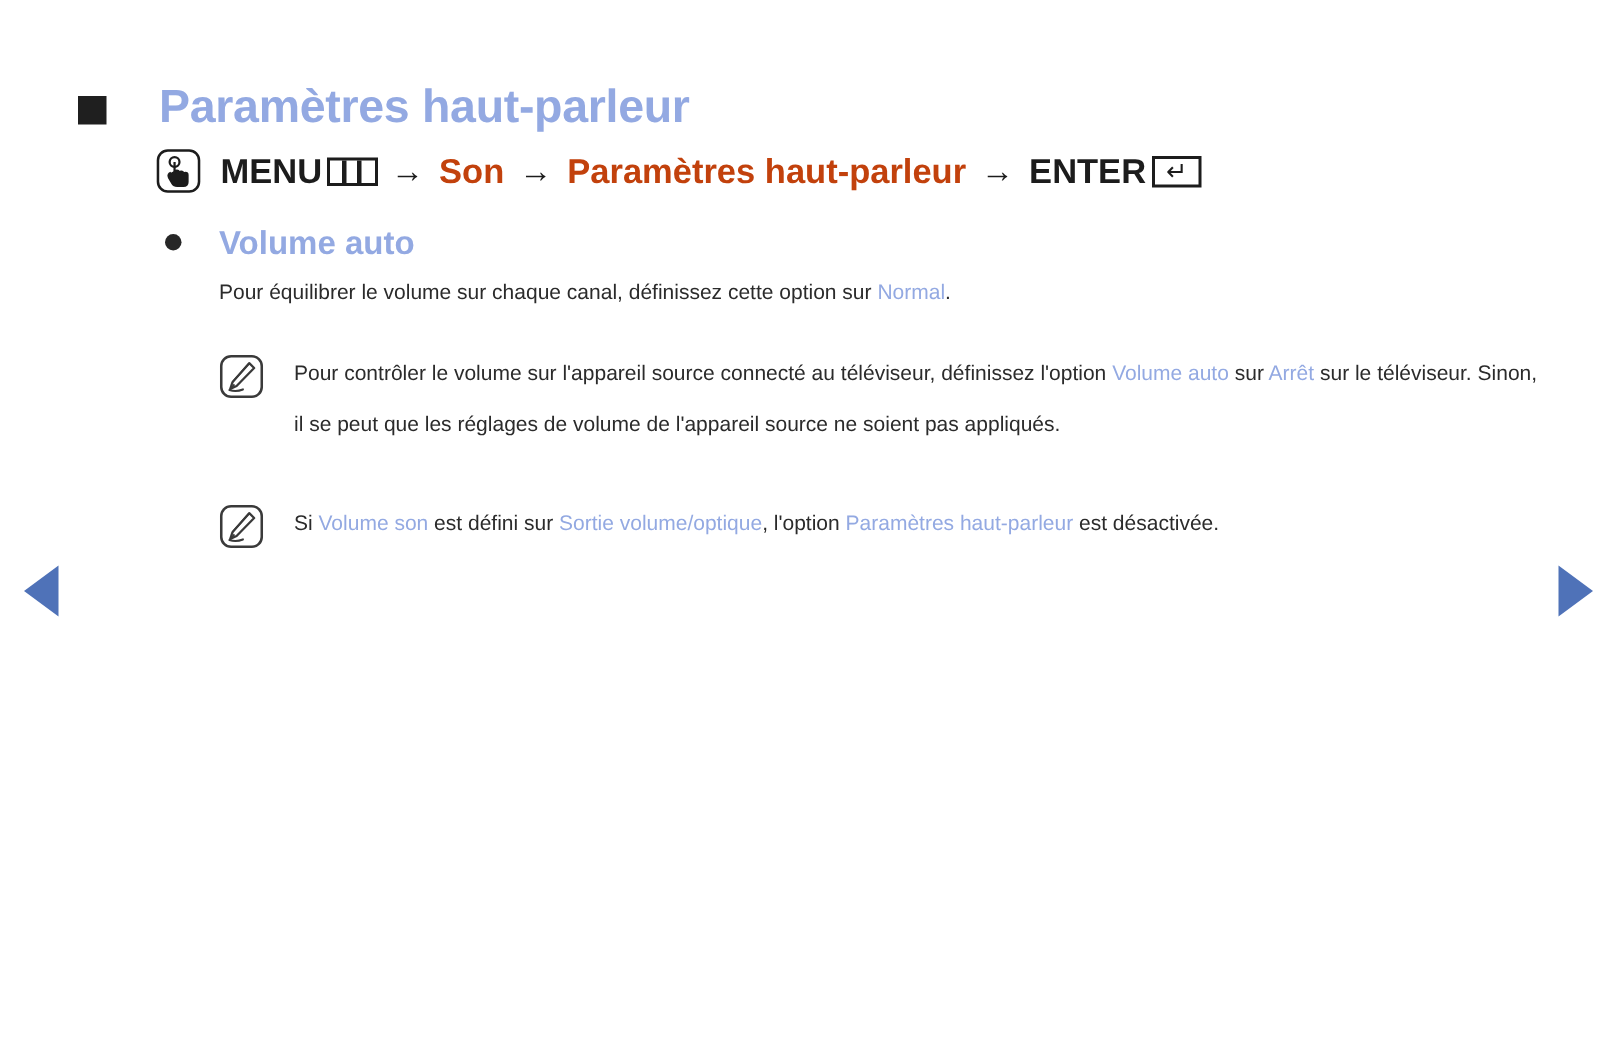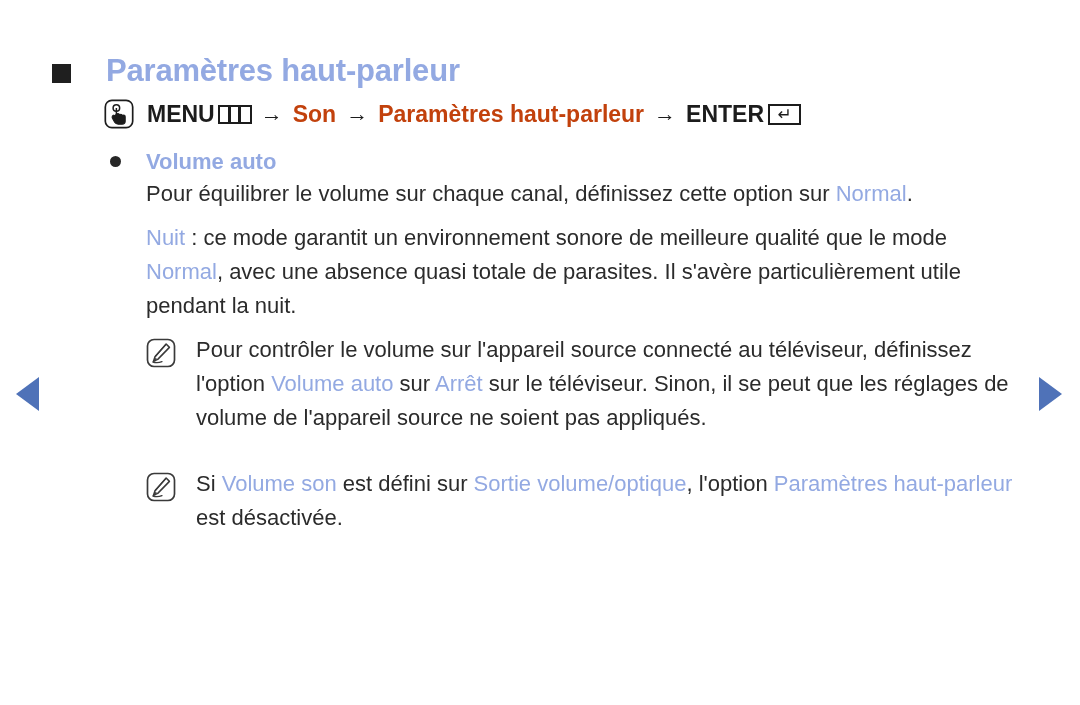--- a/index.html
+++ b/index.html
@@ -162,21 +162,21 @@
   }
   .bullet-title {
     font-size: 22px;
     font-weight: bold;
     color: #93a9e2;
     line-height: 1.35;
   }
 
   
   .para {
-    font-size: 22px;
+    font-size: 14px;
     line-height: 34px;
     color: #2b2b2b;
     margin: 0;
   }
   .para.indented { padding-left: 42px; }
   .blue { color: #93a9e2; }
   .blue-b { color: #93a9e2; font-weight: bold; }
 
   
   .note-row {
@@ -260,23 +260,20 @@
       <span class="bullet-dot"></span>
       <div class="bullet-title">Volume auto</div>
     </div>
 
     <p class="para indented">
       <span>Pour équilibrer le volume sur chaque canal, définissez cette option sur </span><span class="blue">Normal</span><span>.</span>
     </p>
 
     <div class="gap-s"></div>
 
-    <p class="para indented">
-      <span class="blue">Nuit</span><span> : ce mode garantit un environnement sonore de meilleure qualité que le mode </span><span class="blue">Normal</span><span>, avec une absence quasi totale de parasites. Il s'avère particulièrement utile pendant la nuit.</span>
-    </p>
 
     <div class="gap-s"></div>
 
     <div class="note-row">
       <span class="icon-note">
         <svg viewBox="0 0 32 32" width="30" height="30" aria-hidden="true">
           <rect x="1.6" y="1.6" width="28.8" height="28.8" rx="7" ry="7" fill="none" stroke="#3a3a3a" stroke-width="1.8"></rect>
           <path d="M21.5 6.5 L25.0 10.0 L12.5 22.8 L8.0 24.8 L9.6 20.0 Z" fill="none" stroke="#3a3a3a" stroke-width="1.6" stroke-linejoin="round"></path>
           <path d="M21.5 6.5 L9.6 20.0" stroke="#3a3a3a" stroke-width="1.3" fill="none"></path>
           <path d="M8.0 24.8 L11.0 21.6" stroke="#3a3a3a" stroke-width="1.3" fill="none"></path>

